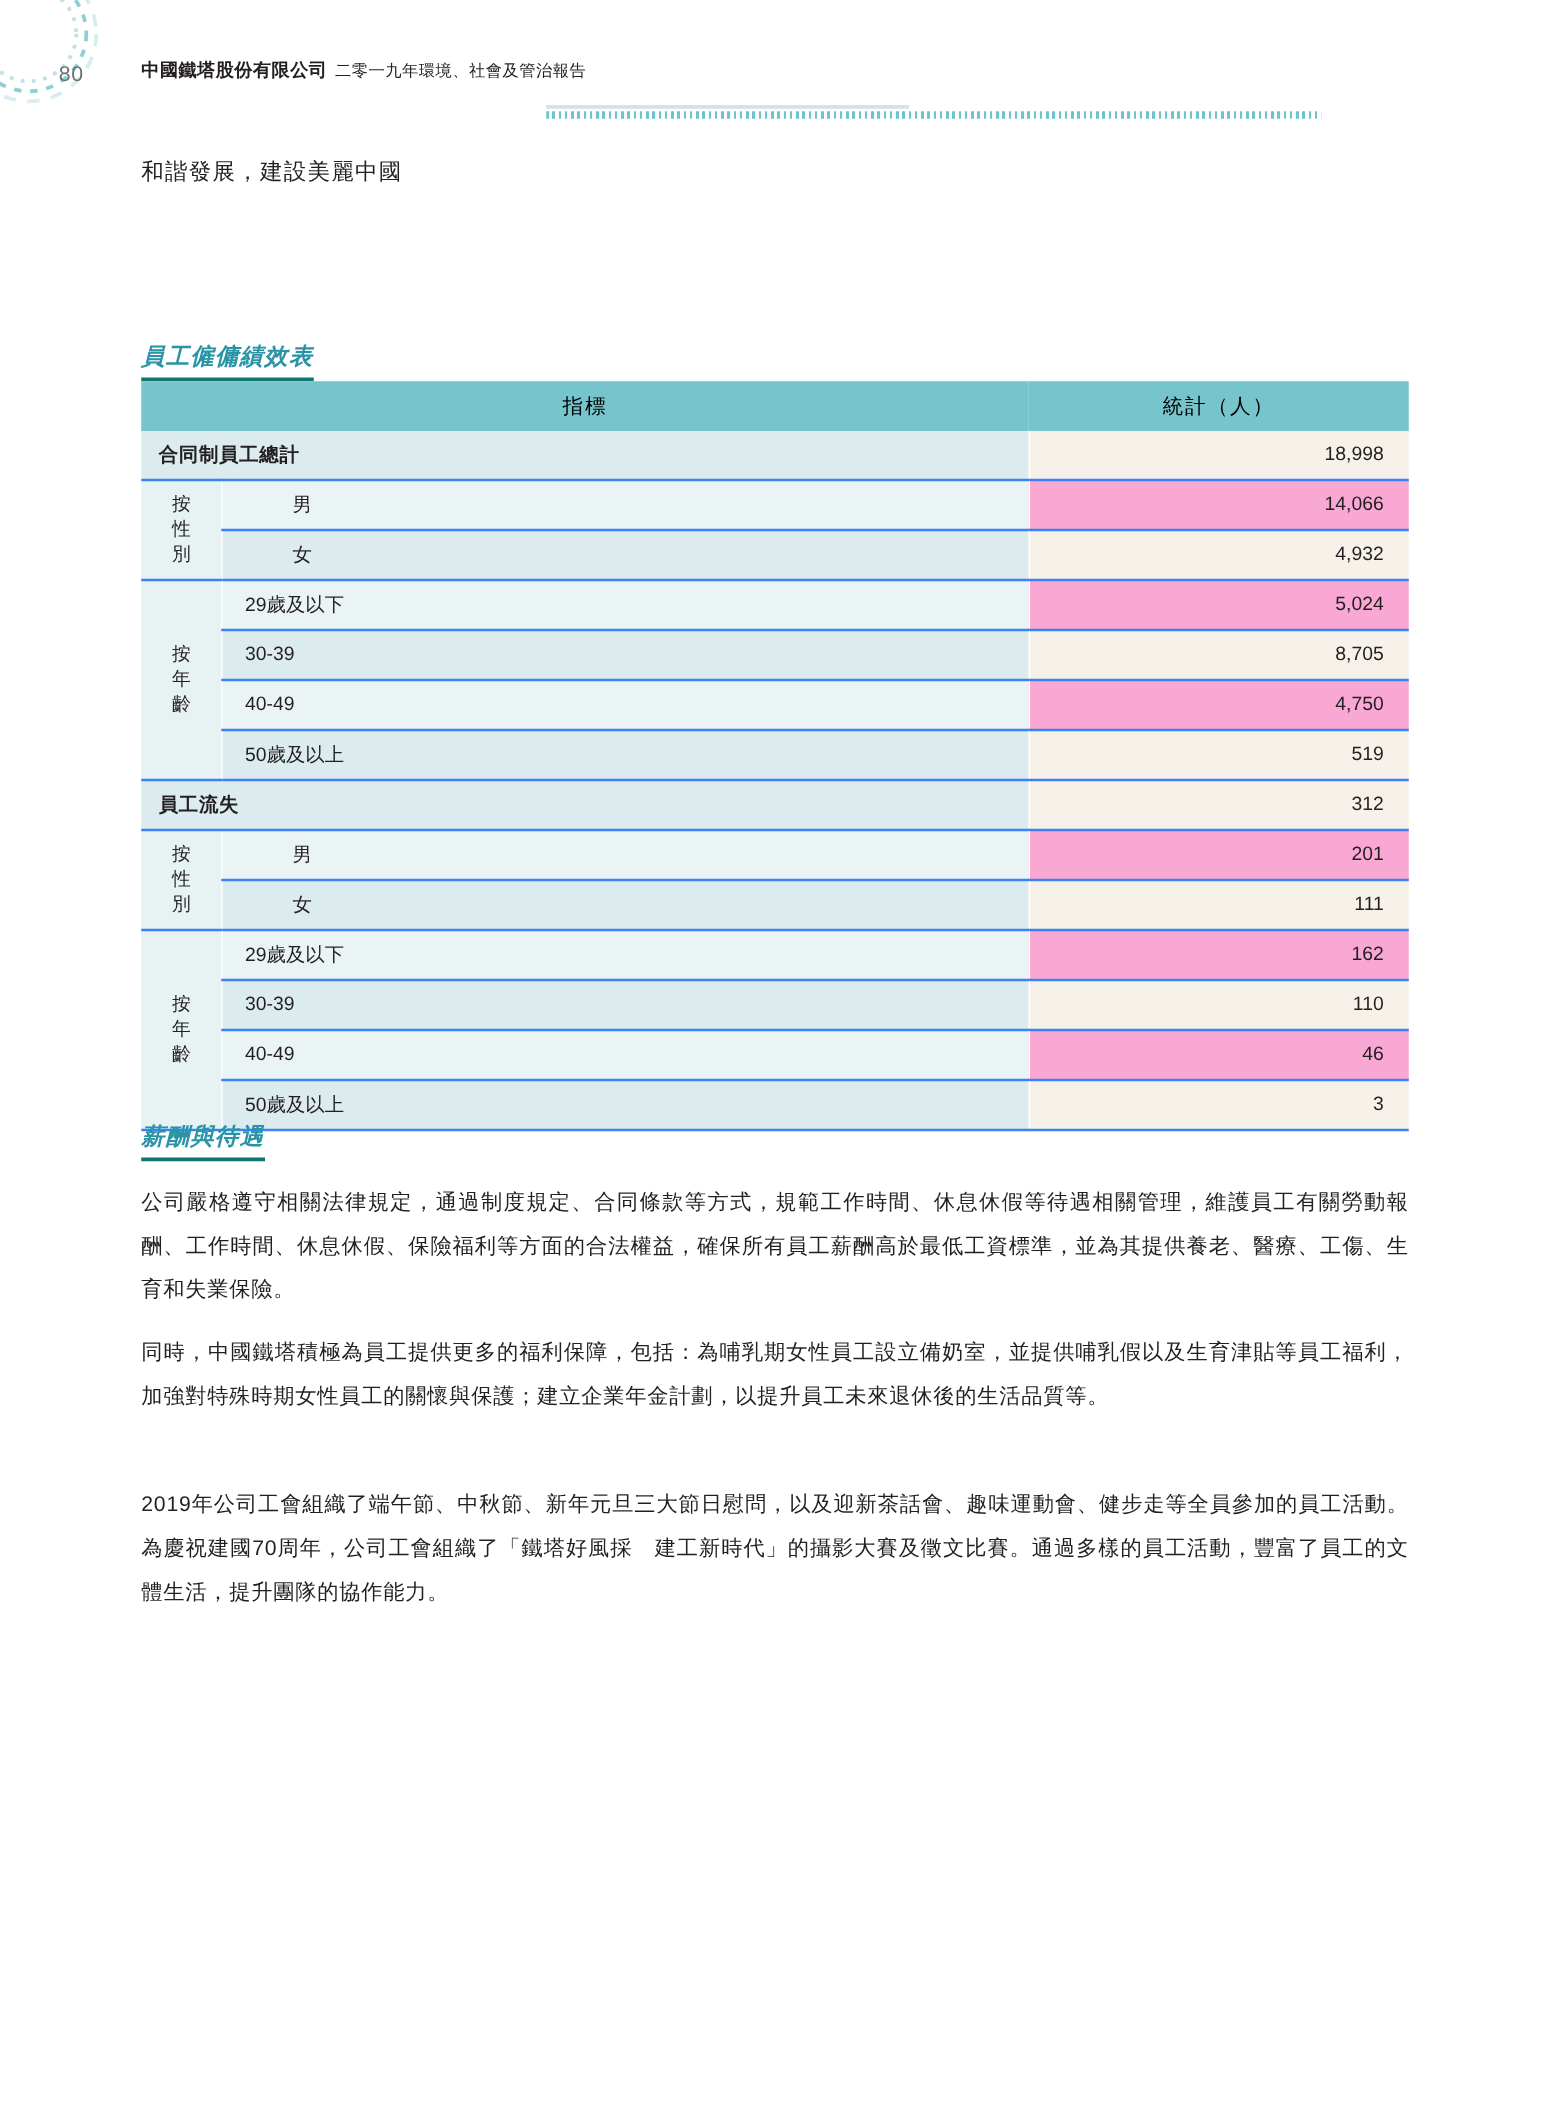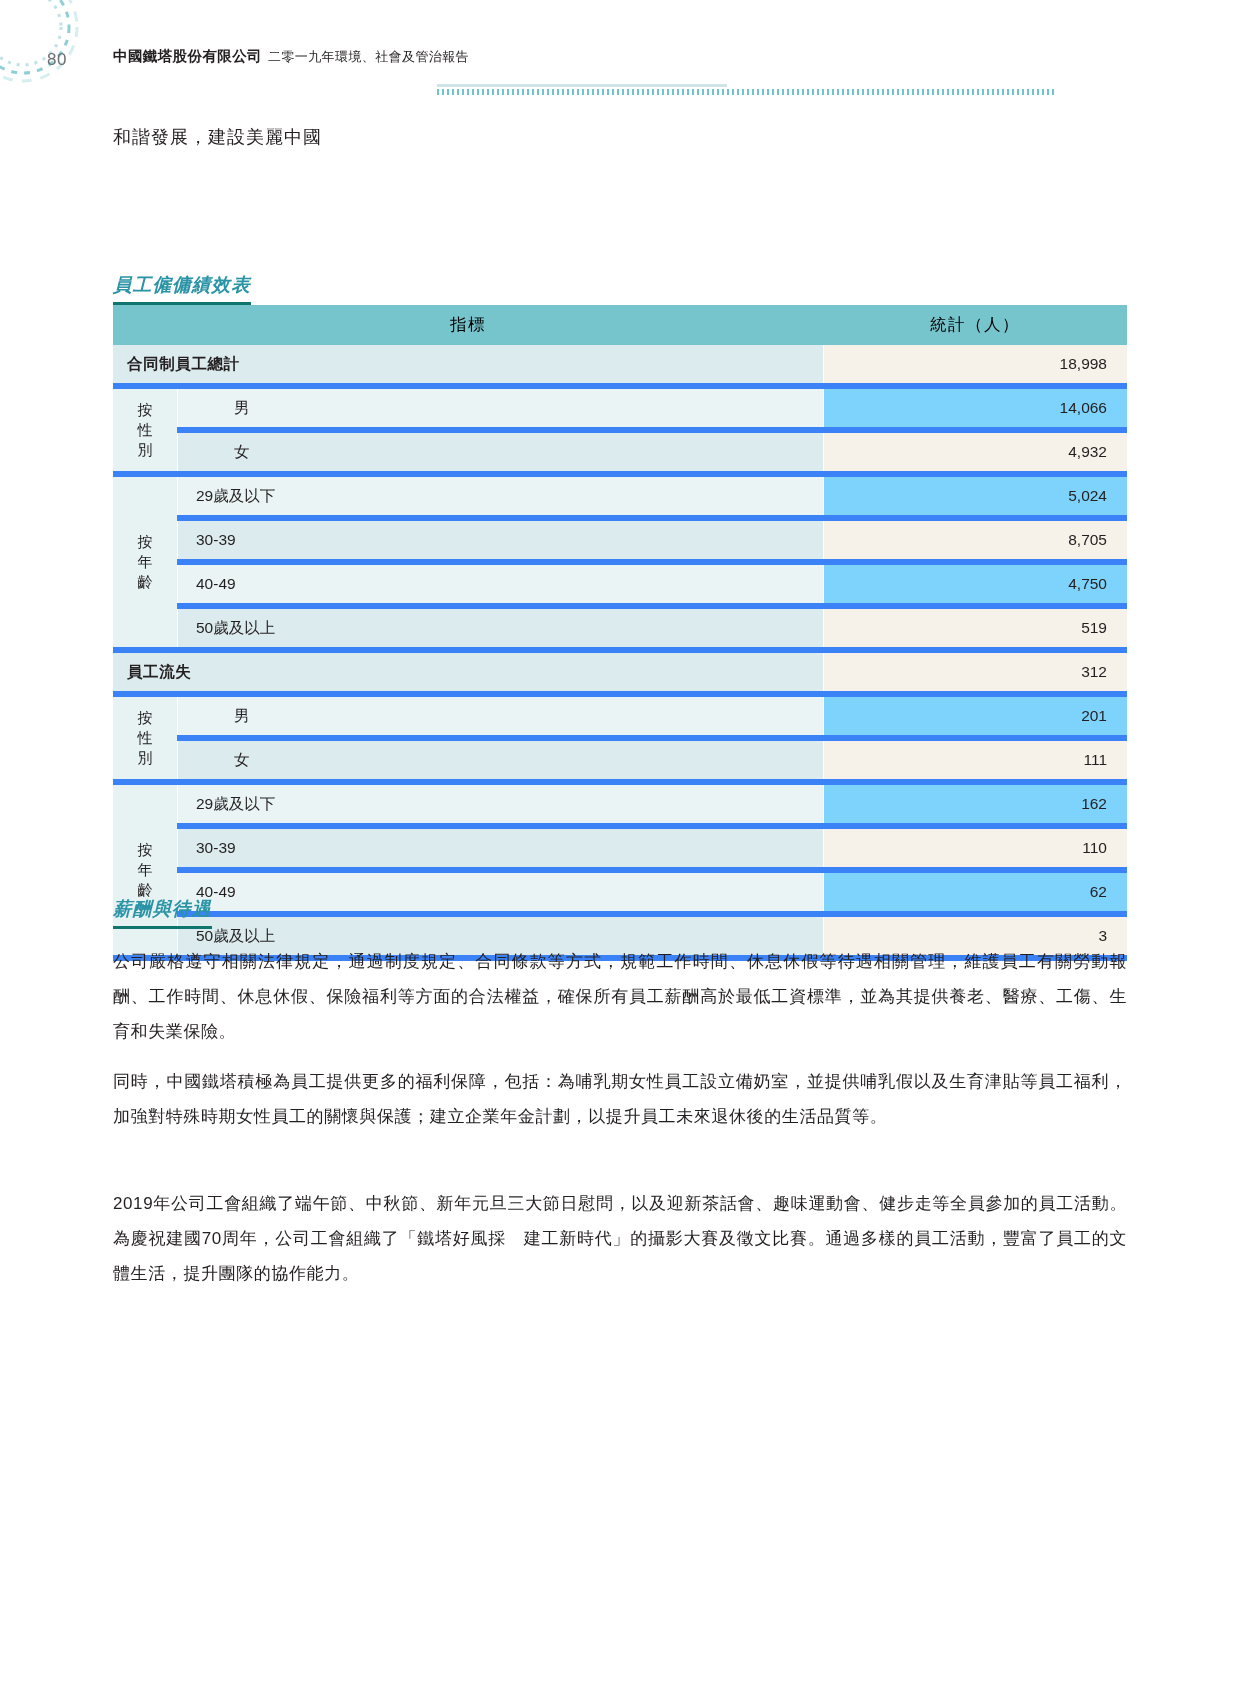--- a/index.html
+++ b/index.html
@@ -117,21 +117,21 @@
     font-size: 16.5px;
     letter-spacing: 1.5px;
     height: 38px;
     border: none;
   }
   .perf-table th.col-ind { width: 712px; }
   .perf-table th.col-val { width: 302px; }
 
   .perf-table td {
     height: 36px;
-    border-bottom: 6px solid #3b82f6;
+    border-bottom: 2px solid #3b82f6;
     vertical-align: middle;
   }
   
   td.grp {
     width: 52px;
     background: #e7f2f3;
     text-align: center;
     font-size: 15px;
     line-height: 1.35;
     color: #231f20;
@@ -156,21 +156,21 @@
   td.lbl.indent { padding-left: 56px; }
 
   
   td.val {
     background: #f6f1e9;
     text-align: right;
     padding-right: 20px;
     border-left: 1px solid #ffffff;
     color: #231f20;
   }
-  td.val.alt { background: #7dd3fc; }
+  td.val.alt { background: #f9a8d4; }
 
   
   .para {
     position: absolute;
     left: 113px;
     width: 1014px;
     font-size: 17px;
     line-height: 2.05;
     letter-spacing: .6px;
     text-align: justify;
@@ -283,21 +283,21 @@
       </td>
       <td class="lbl alt">29歲及以下</td>
       <td class="val alt">162</td>
     </tr>
     <tr>
       <td class="lbl">30-39</td>
       <td class="val">110</td>
     </tr>
     <tr>
       <td class="lbl alt">40-49</td>
-      <td class="val alt">62</td>
+      <td class="val alt">46</td>
     </tr>
     <tr>
       <td class="lbl">50歲及以上</td>
       <td class="val">3</td>
     </tr>
   </tbody>
 </table>
 
 <div class="sec-heading" id="heading-pay">薪酬與待遇</div>
 

